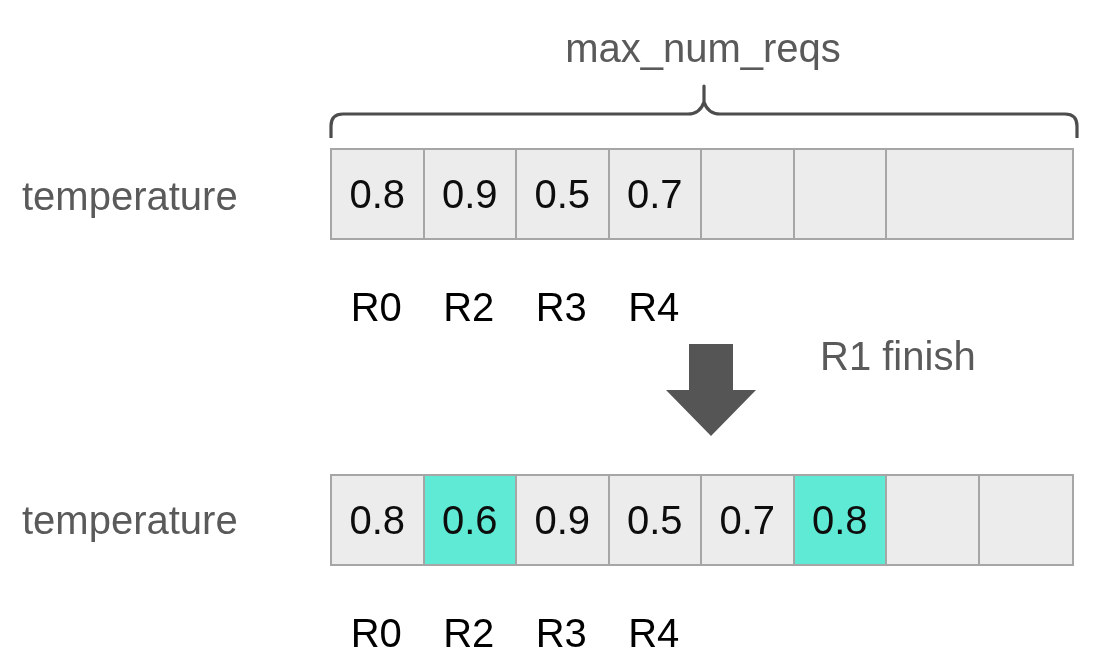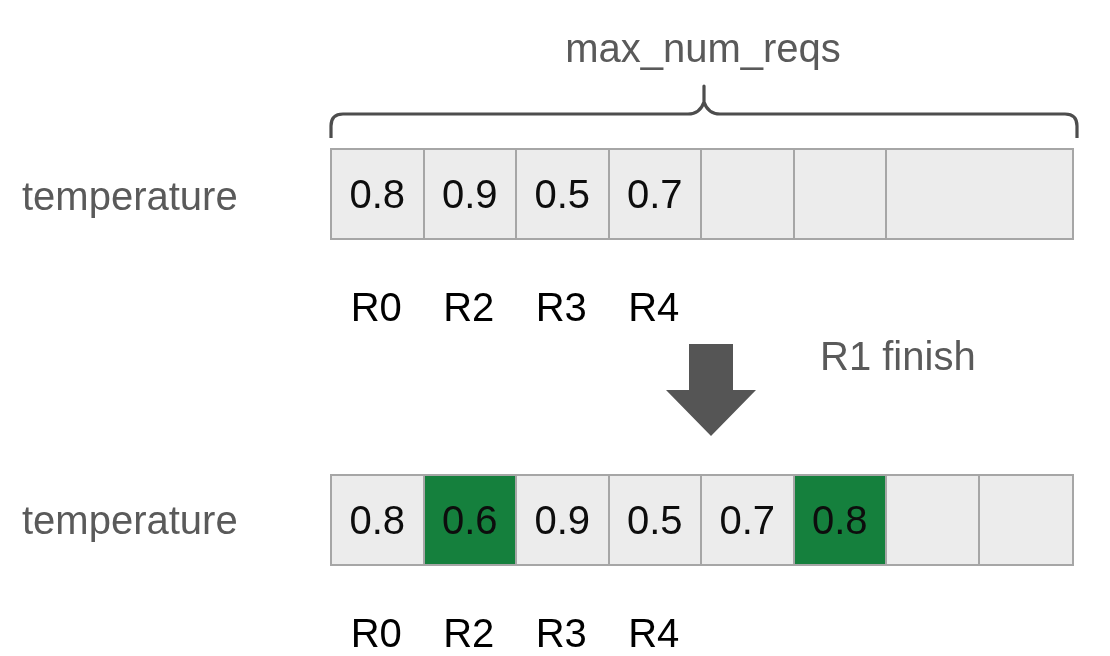--- a/index.html
+++ b/index.html
@@ -102,21 +102,21 @@
     border-right: 2px solid #a6a6a6;
     display: flex;
     align-items: center;
     justify-content: center;
     font-size: 40px;
     color: #0d0d0d;
     background: #ececec;
     font-family: Liberation Sans, sans-serif;
   }
   .cell:last-child { border-right: none; }
-  .cell.highlight { background: #15803d; }
+  .cell.highlight { background: #5eead4; }
   .cell.empty { color: transparent; }
 
   
   .req-row {
     position: absolute;
     display: flex;
     left: 330px;
     width: 744px;
     height: 46px;
   }

